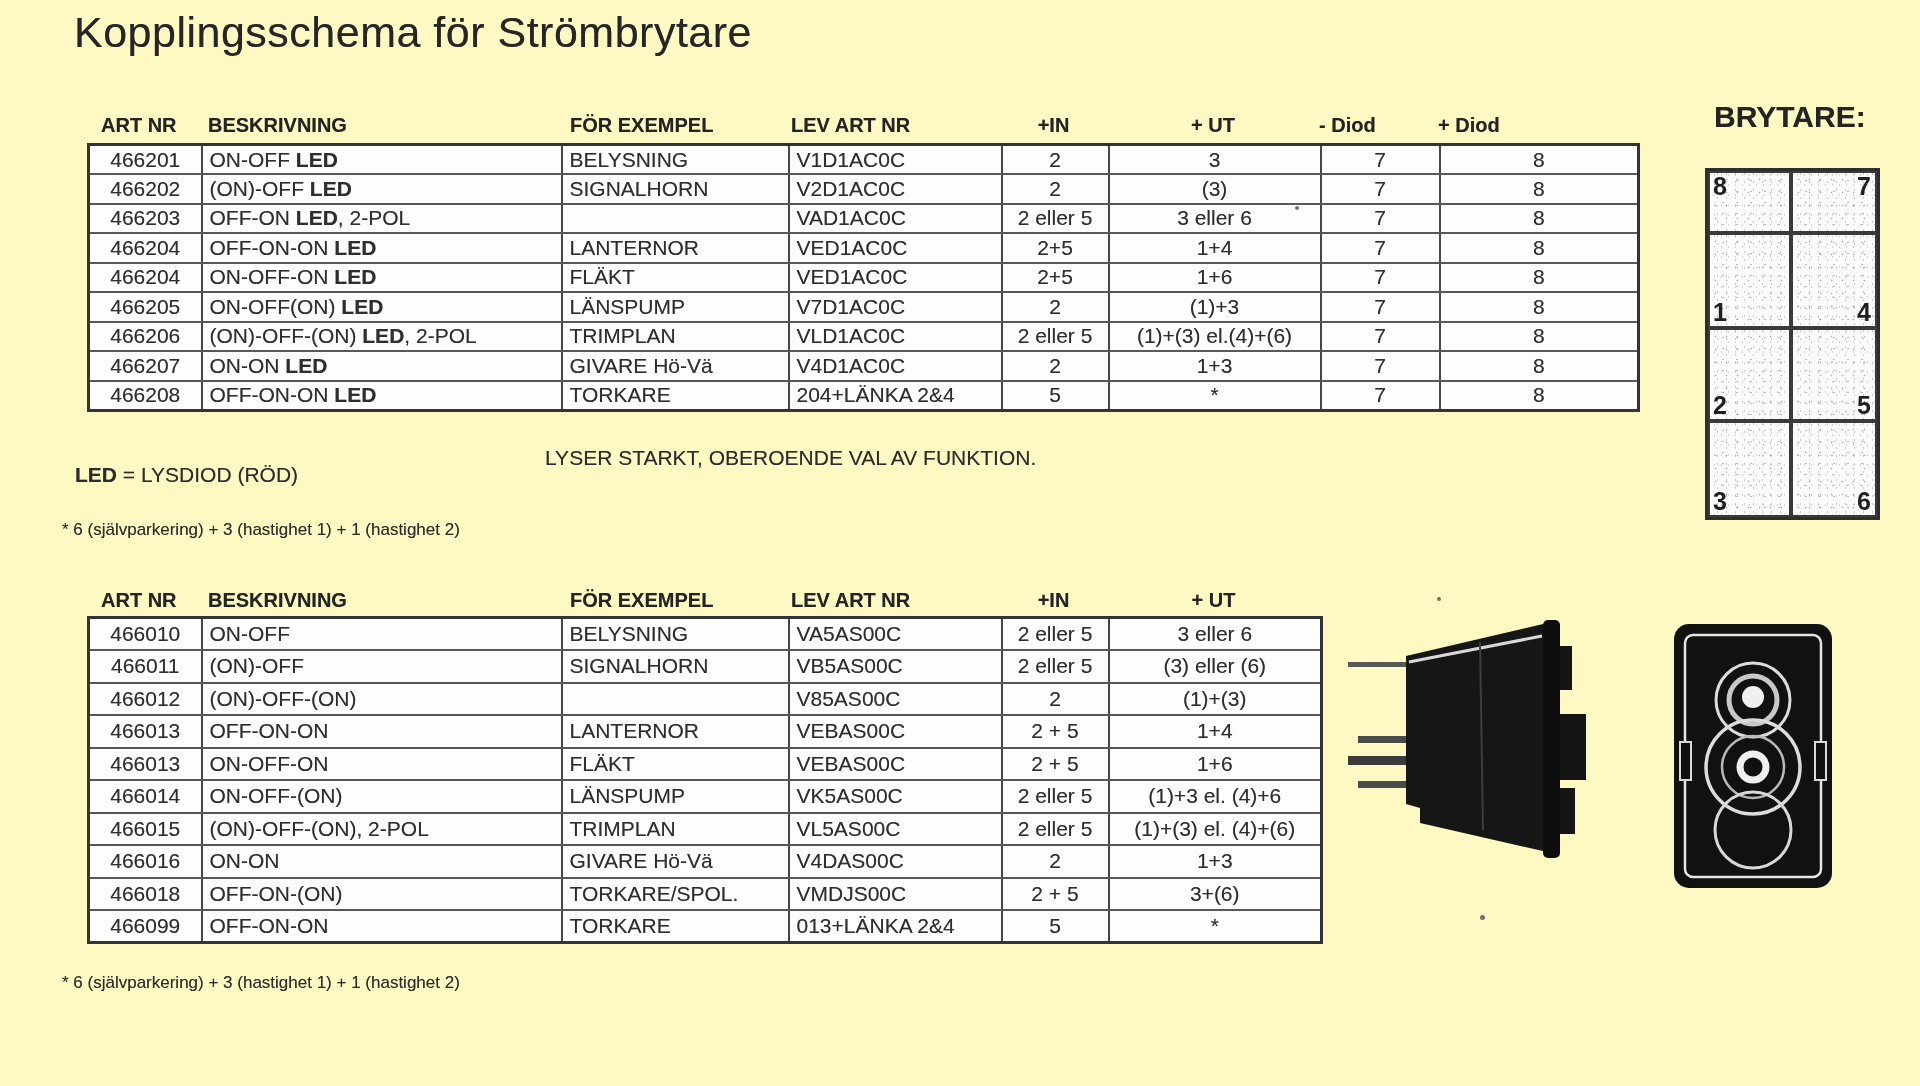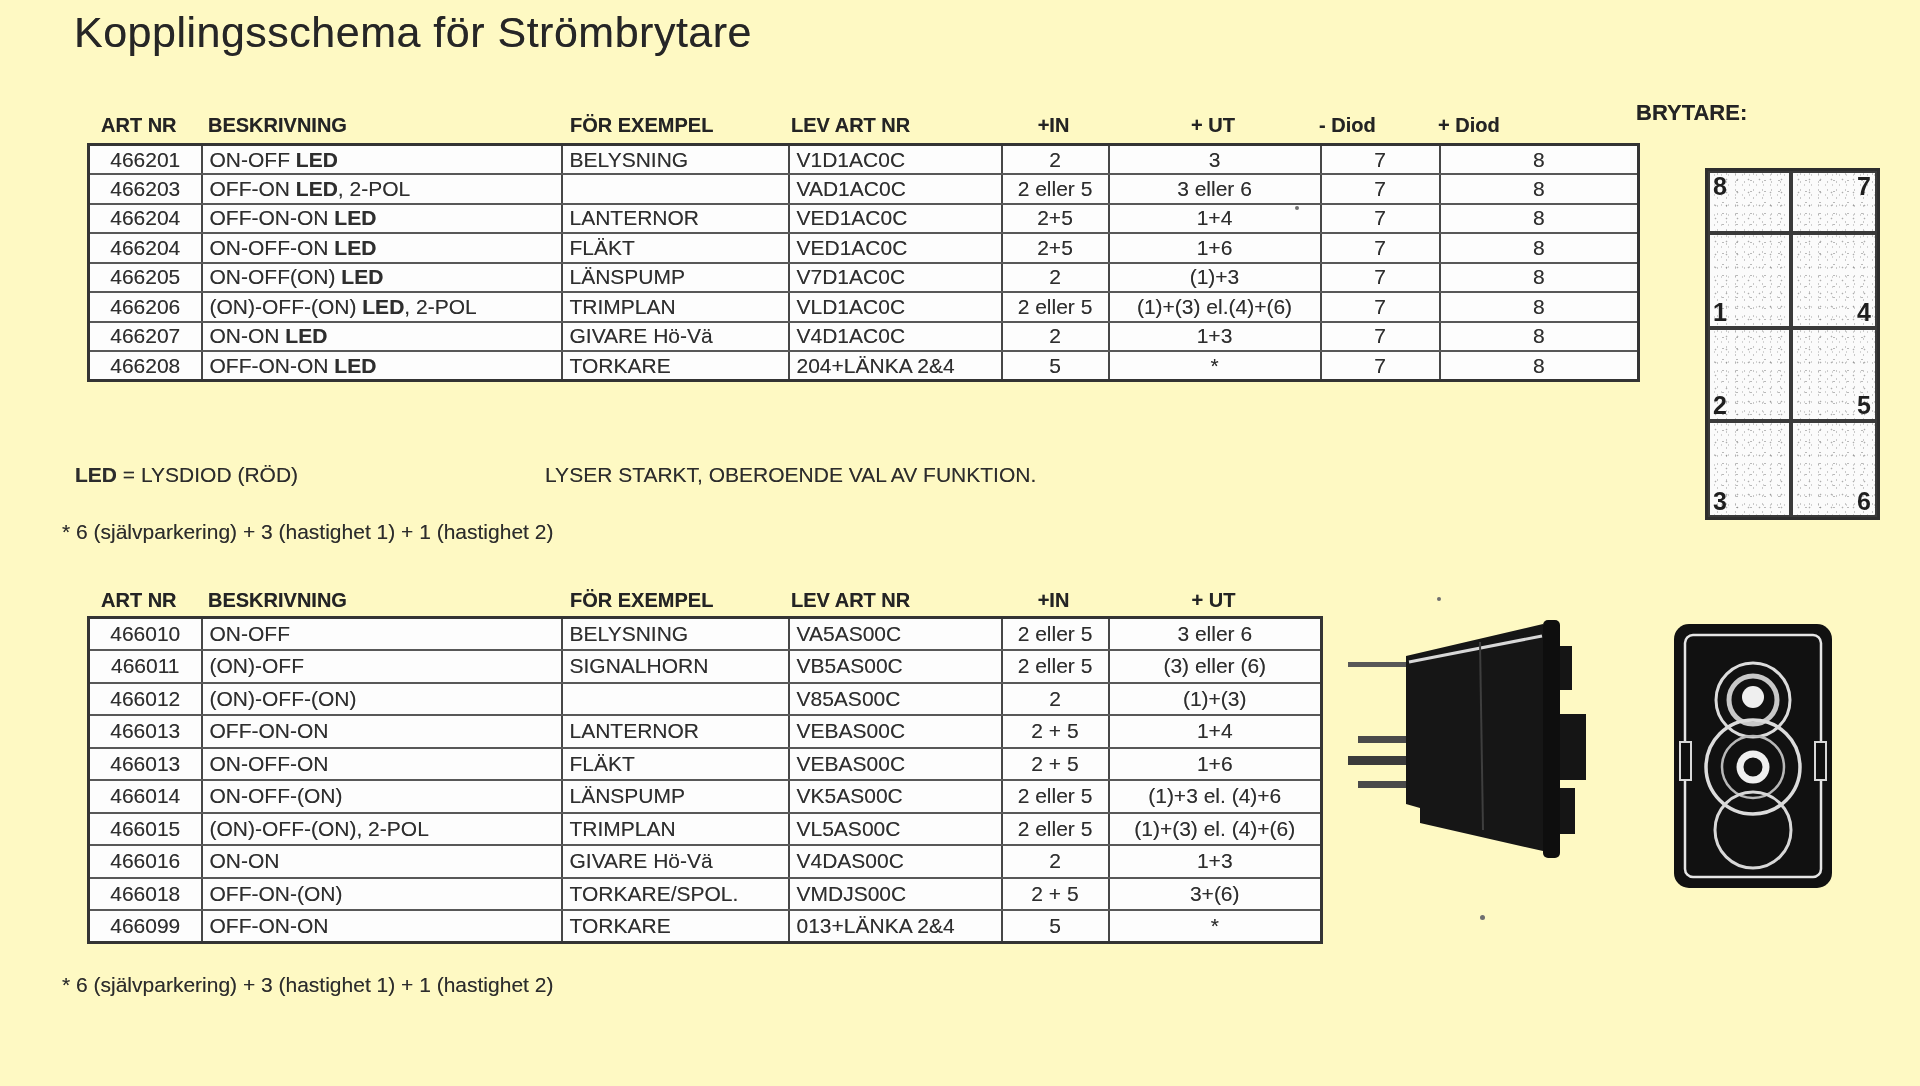--- a/index.html
+++ b/index.html
@@ -14,41 +14,41 @@
   table.data-table{border-collapse:collapse;table-layout:fixed;width:100%;
          border:3px solid #343434;background:#fdfdfd;}
   table.data-table td{box-sizing:border-box;border-left:2px solid #474747;border-right:2px solid #474747;
          border-top:2px solid #585858;border-bottom:2px solid #585858;
          font-size:21px;padding:0 7px;white-space:nowrap;overflow:hidden;vertical-align:middle;
          color:#2e2e2e;text-shadow:0 0 .5px rgba(40,40,40,.45);}
   .t1 td{height:29.5px;}
   .t2 td{height:32.5px;}
   td.c{text-align:center;padding:0;}
   td.l{text-align:left;}
-  .brytare-label{position:absolute;left:1636px;top:100px;font-size:22px;font-weight:bold;color:#242424;
+  .brytare-label{position:absolute;left:1714px;top:100px;font-size:30px;font-weight:bold;color:#242424;
          text-shadow:0 0 .5px rgba(40,40,40,.5);}
   .brytare-grid{position:absolute;left:1705px;top:168px;display:grid;
          grid-template-columns:83px 86px;grid-template-rows:62px 95px 93px 96px;
          border:3px solid #2e2e2e;background:#fbfbfb;}
   .bcell{position:relative;border:2px solid #3a3a3a;
          background-image:
            radial-gradient(circle, rgba(110,110,110,.55) .7px, transparent 1.1px),
            radial-gradient(circle, rgba(140,140,140,.45) .6px, transparent 1px),
            radial-gradient(circle, rgba(120,120,120,.5) .7px, transparent 1.1px),
            radial-gradient(circle, rgba(150,150,150,.4) .5px, transparent .9px);
          background-size:11px 13px, 9px 8px, 14px 11px, 7px 10px;
          background-position:0 0, 3px 5px, 6px 2px, 1px 7px;}
   .bnum{position:absolute;font-weight:bold;font-size:25px;line-height:1;color:#1f1f1f;}
   .pos-tl{top:1px;left:3px;}  .pos-tr{top:1px;right:4px;}
   .pos-bl{bottom:1px;left:3px;} .pos-br{bottom:1px;right:4px;}
   .note-led{position:absolute;left:75px;top:463px;font-size:21px;color:#2c2c2c;
          text-shadow:0 0 .5px rgba(40,40,40,.45);}
-  .note-lyser{position:absolute;left:545px;top:463px;font-size:21px;color:#2c2c2c;
+  .note-lyser{position:absolute;left:545px;top:446px;font-size:21px;color:#2c2c2c;
          text-shadow:0 0 .5px rgba(40,40,40,.45);}
-  .footnote{position:absolute;font-size:21px;color:#2c2c2c;text-shadow:0 0 .5px rgba(40,40,40,.45);}
+  .footnote{position:absolute;font-size:17px;color:#2c2c2c;text-shadow:0 0 .5px rgba(40,40,40,.45);}
   .fn1{left:62px;top:520px;}
   .fn2{left:62px;top:973px;}
   .switch-img{position:absolute;}
   .speck{position:absolute;background:#6f6f6f;border-radius:50%;}
 </style>
 </head>
 <body>
 
 <div class="page">
 
@@ -77,20 +77,30 @@
           <col style="width: 199px;">
         </colgroup>
       <tbody id="t1-body">
           <tr>
             <td class="c">466201</td>
             <td class="l">ON-OFF <b>LED</b></td>
             <td class="l">BELYSNING</td>
             <td class="l">V1D1AC0C</td>
             <td class="c">2</td>
             <td class="c">3</td>
+            <td class="c">7</td>
+            <td class="c">8</td>
+          </tr>
+          <tr>
+            <td class="c">466202</td>
+            <td class="l">(ON)-OFF <b>LED</b></td>
+            <td class="l">SIGNALHORN</td>
+            <td class="l">V2D1AC0C</td>
+            <td class="c">2</td>
+            <td class="c">(3)</td>
             <td class="c">7</td>
             <td class="c">8</td>
           </tr>
           <tr>
             <td class="c">466203</td>
             <td class="l">OFF-ON <b>LED</b>, 2-POL</td>
             <td class="l"></td>
             <td class="l">VAD1AC0C</td>
             <td class="c">2 eller 5</td>
             <td class="c">3 eller 6</td>

